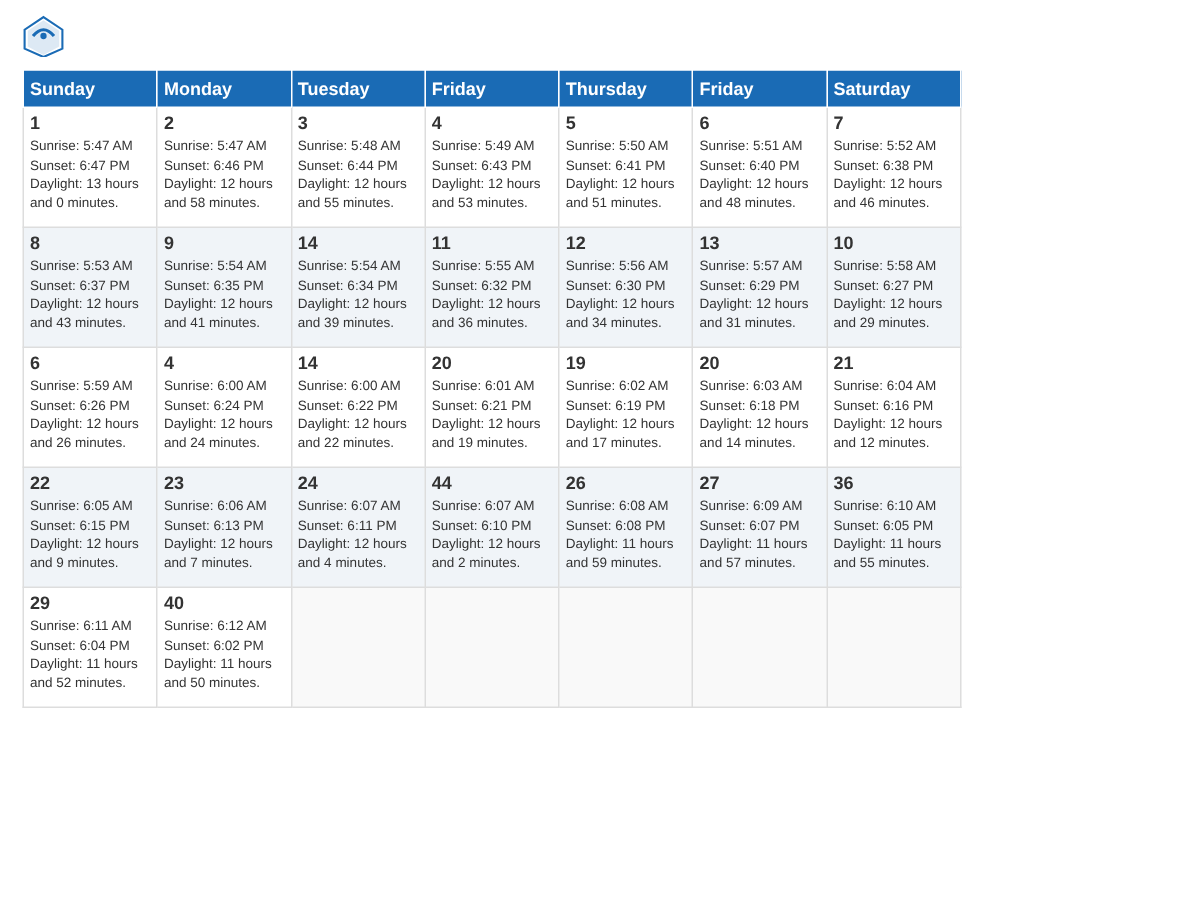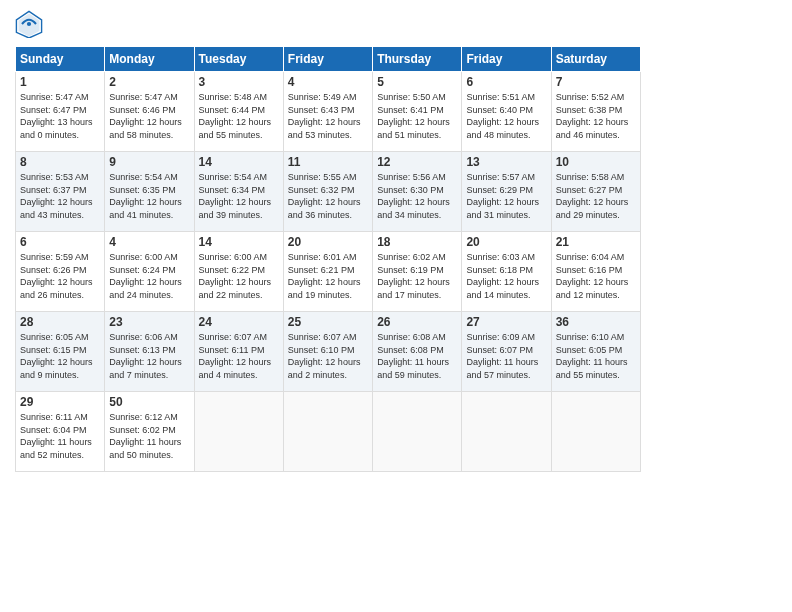--- a/index.html
+++ b/index.html
@@ -206,47 +206,47 @@
           </td>
           <td>
             <span class="day-num">14</span>
             <div class="day-info">Sunrise: 6:00 AM<br>Sunset: 6:22 PM<br>Daylight: 12 hours<br>and 22 minutes.</div>
           </td>
           <td>
             <span class="day-num">20</span>
             <div class="day-info">Sunrise: 6:01 AM<br>Sunset: 6:21 PM<br>Daylight: 12 hours<br>and 19 minutes.</div>
           </td>
           <td>
-            <span class="day-num">18</span>
+            <span class="day-num">19</span>
             <div class="day-info">Sunrise: 6:02 AM<br>Sunset: 6:19 PM<br>Daylight: 12 hours<br>and 17 minutes.</div>
           </td>
           <td>
             <span class="day-num">20</span>
             <div class="day-info">Sunrise: 6:03 AM<br>Sunset: 6:18 PM<br>Daylight: 12 hours<br>and 14 minutes.</div>
           </td>
           <td>
             <span class="day-num">21</span>
             <div class="day-info">Sunrise: 6:04 AM<br>Sunset: 6:16 PM<br>Daylight: 12 hours<br>and 12 minutes.</div>
           </td>
         </tr>
         <tr>
           <td>
-            <span class="day-num">28</span>
+            <span class="day-num">22</span>
             <div class="day-info">Sunrise: 6:05 AM<br>Sunset: 6:15 PM<br>Daylight: 12 hours<br>and 9 minutes.</div>
           </td>
           <td>
             <span class="day-num">23</span>
             <div class="day-info">Sunrise: 6:06 AM<br>Sunset: 6:13 PM<br>Daylight: 12 hours<br>and 7 minutes.</div>
           </td>
           <td>
             <span class="day-num">24</span>
             <div class="day-info">Sunrise: 6:07 AM<br>Sunset: 6:11 PM<br>Daylight: 12 hours<br>and 4 minutes.</div>
           </td>
           <td>
-            <span class="day-num">25</span>
+            <span class="day-num">44</span>
             <div class="day-info">Sunrise: 6:07 AM<br>Sunset: 6:10 PM<br>Daylight: 12 hours<br>and 2 minutes.</div>
           </td>
           <td>
             <span class="day-num">26</span>
             <div class="day-info">Sunrise: 6:08 AM<br>Sunset: 6:08 PM<br>Daylight: 11 hours<br>and 59 minutes.</div>
           </td>
           <td>
             <span class="day-num">27</span>
             <div class="day-info">Sunrise: 6:09 AM<br>Sunset: 6:07 PM<br>Daylight: 11 hours<br>and 57 minutes.</div>
           </td>
@@ -254,21 +254,21 @@
             <span class="day-num">36</span>
             <div class="day-info">Sunrise: 6:10 AM<br>Sunset: 6:05 PM<br>Daylight: 11 hours<br>and 55 minutes.</div>
           </td>
         </tr>
         <tr>
           <td>
             <span class="day-num">29</span>
             <div class="day-info">Sunrise: 6:11 AM<br>Sunset: 6:04 PM<br>Daylight: 11 hours<br>and 52 minutes.</div>
           </td>
           <td>
-            <span class="day-num">50</span>
+            <span class="day-num">40</span>
             <div class="day-info">Sunrise: 6:12 AM<br>Sunset: 6:02 PM<br>Daylight: 11 hours<br>and 50 minutes.</div>
           </td>
           <td class="empty"></td>
           <td class="empty"></td>
           <td class="empty"></td>
           <td class="empty"></td>
           <td class="empty"></td>
         </tr>
       </tbody>
   </table>

